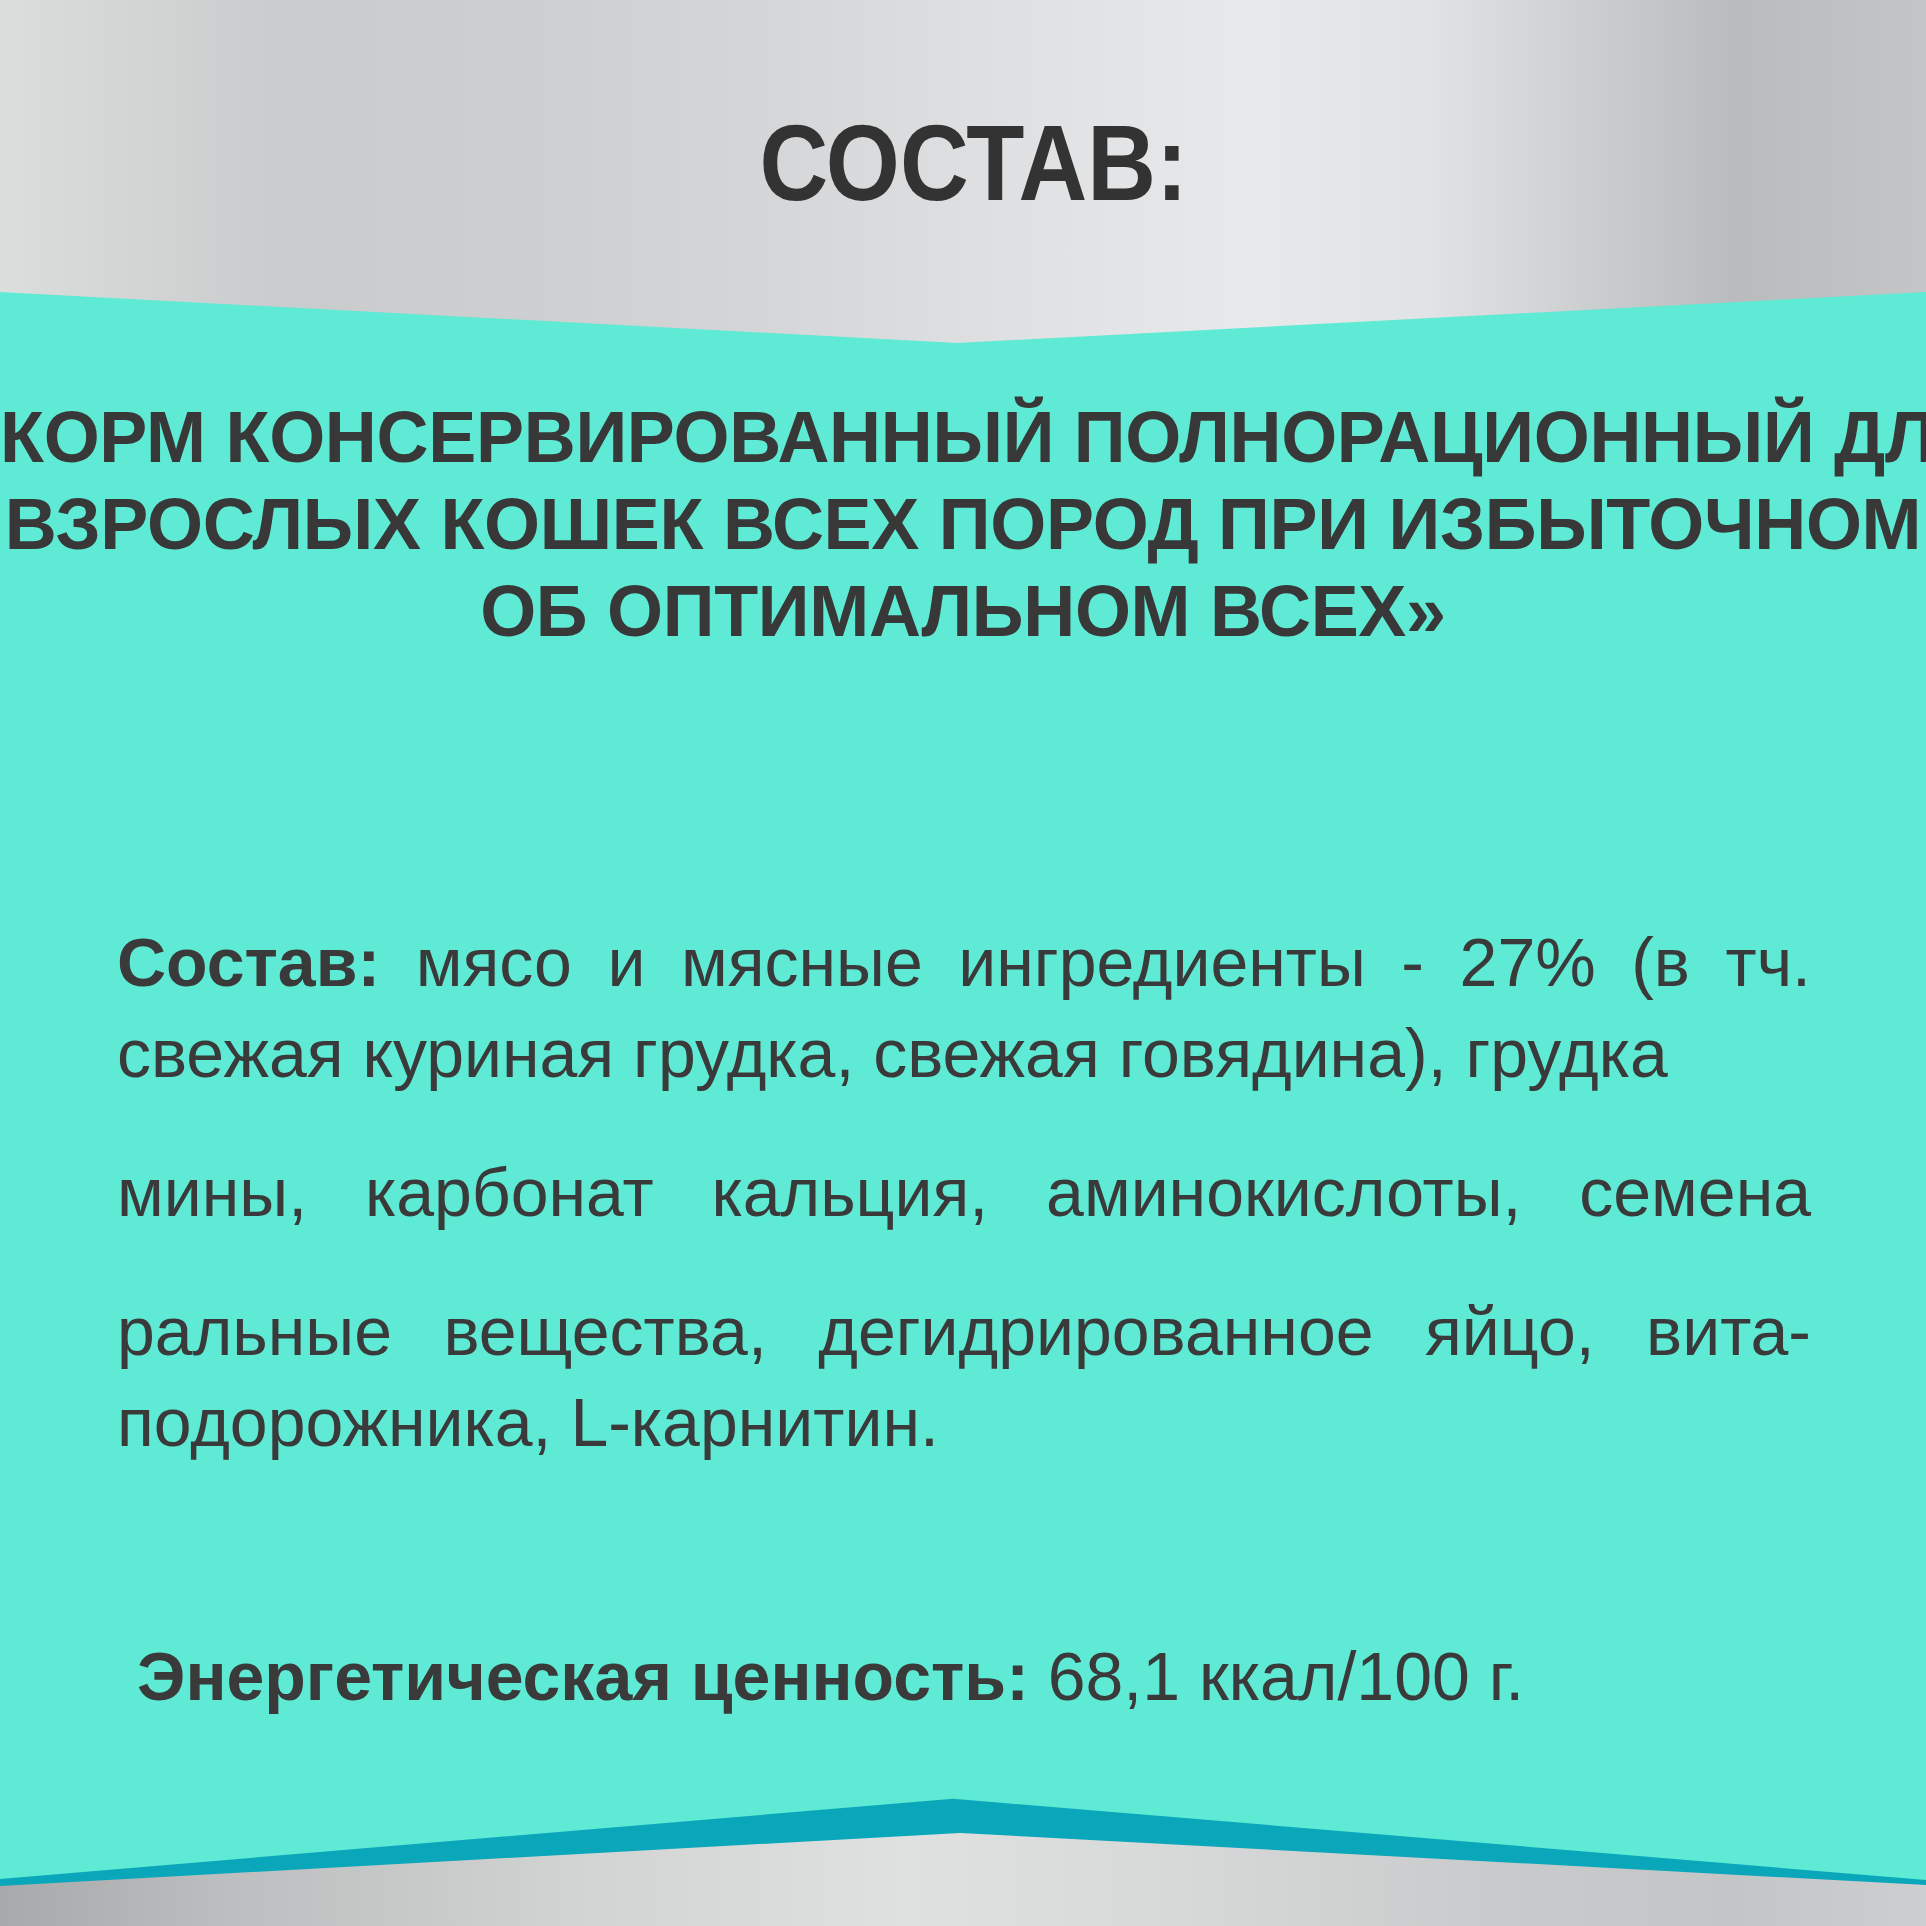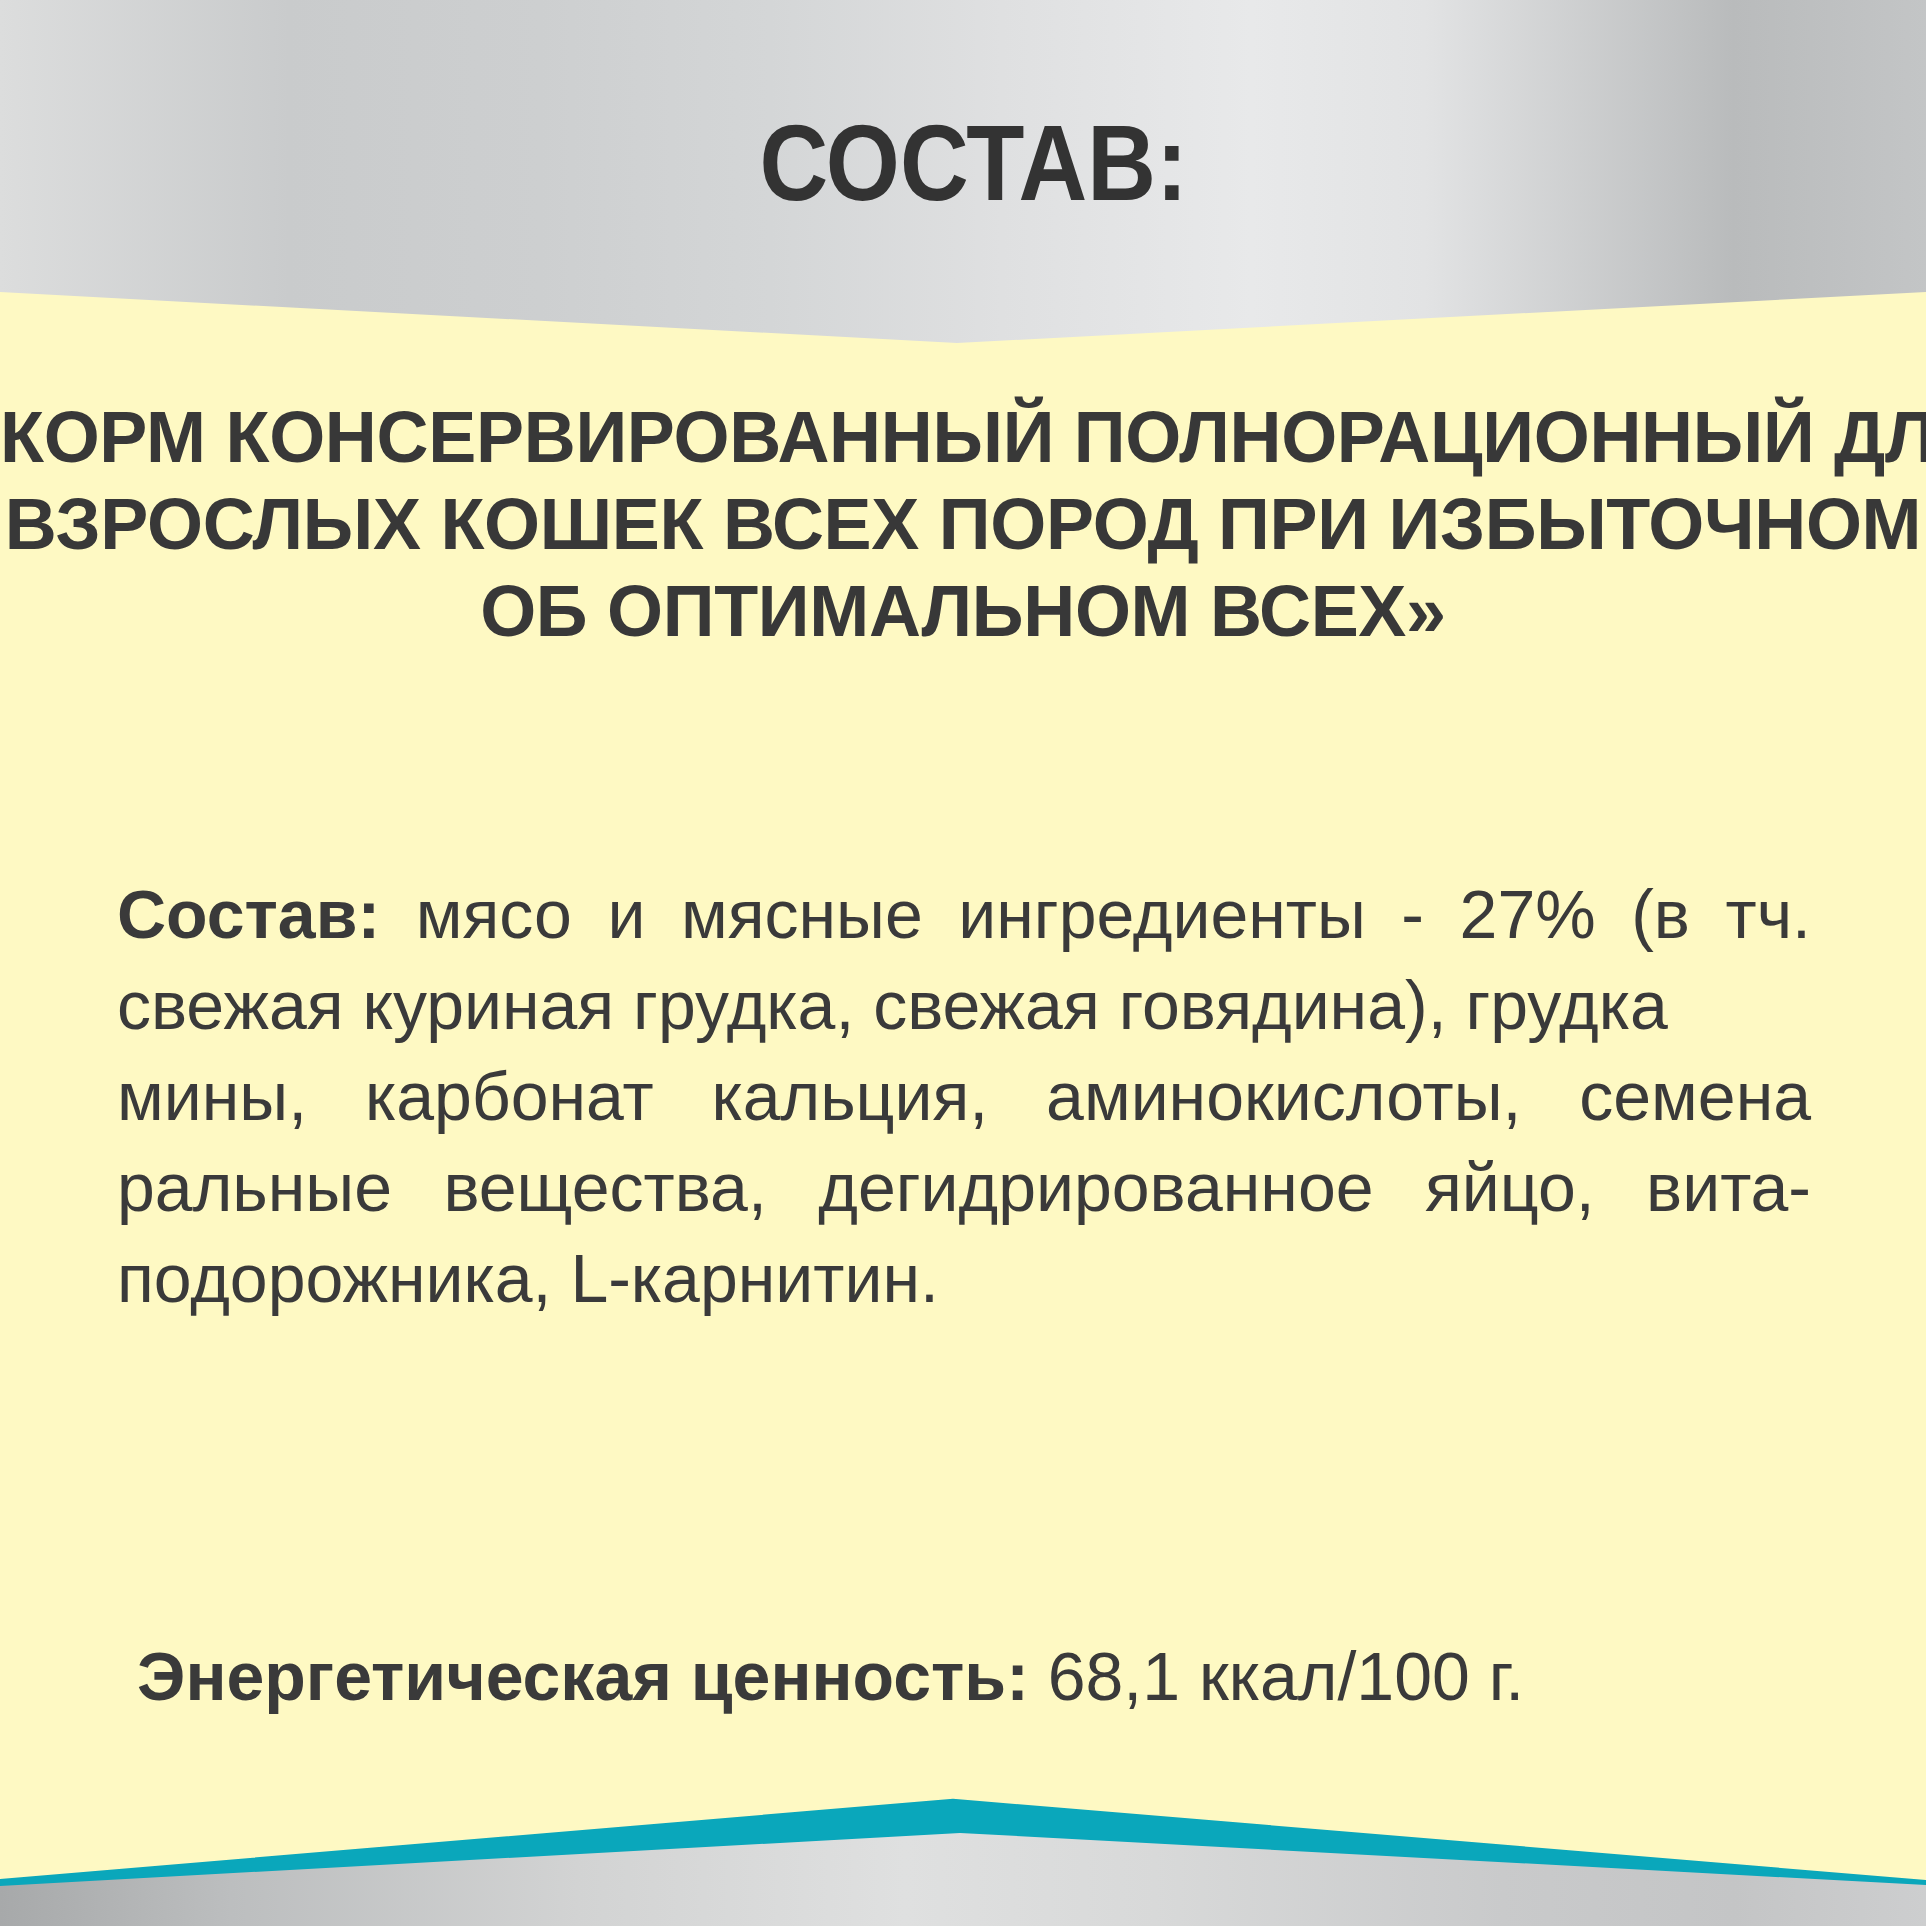--- a/index.html
+++ b/index.html
@@ -1,20 +1,20 @@
 <!DOCTYPE html>
 <html style="font-size:10.3px"><head>
 <meta charset="utf-8">
 <style>
   html, body { margin: 0; padding: 0; background: #ffffff; }
   #canvas {
     position: relative;
     width: 1926px;
     height: 1926px;
-    background: #fef9c3;
+    background: #5eead4;
     overflow: hidden;
     font-family: "Liberation Sans", "DejaVu Sans", sans-serif;
     color: #3a3a3a;
   }
 
   
   .top-banner {
     position: absolute;
     top: 0; left: 0;
     width: 1926px; height: 344px;
@@ -59,20 +59,21 @@
     top: 869px; left: 117px;
     width: 1694px;
     font-size: 68px;
     line-height: 91px;
     color: #3a3a3a;
   }
   .ingredients .line { text-align: left; }
   .ingredients .line.just {
     text-align: justify;
     text-align-last: justify;
+    margin-top: 48px;
   }
   .b { font-weight: 700; }
 
   
   .energy {
     position: absolute;
     top: 1631px; left: 117px;
     width: 1694px;
     font-size: 68px;
     line-height: 91px;

